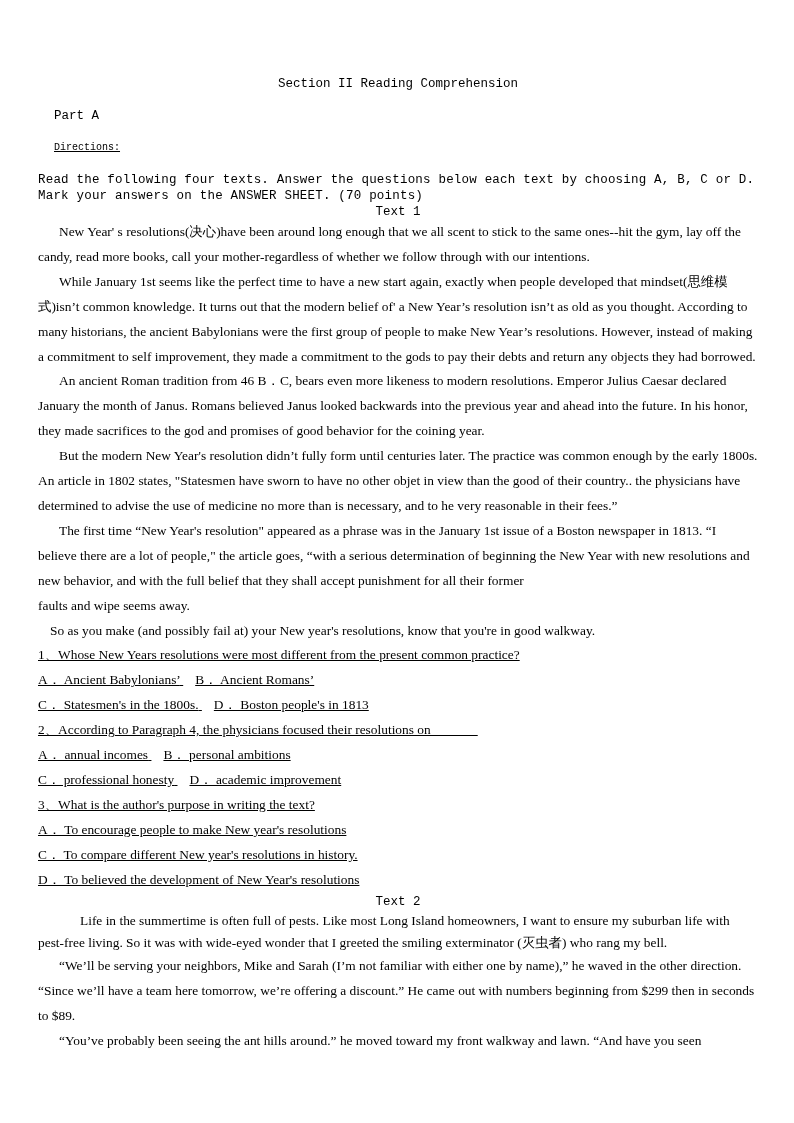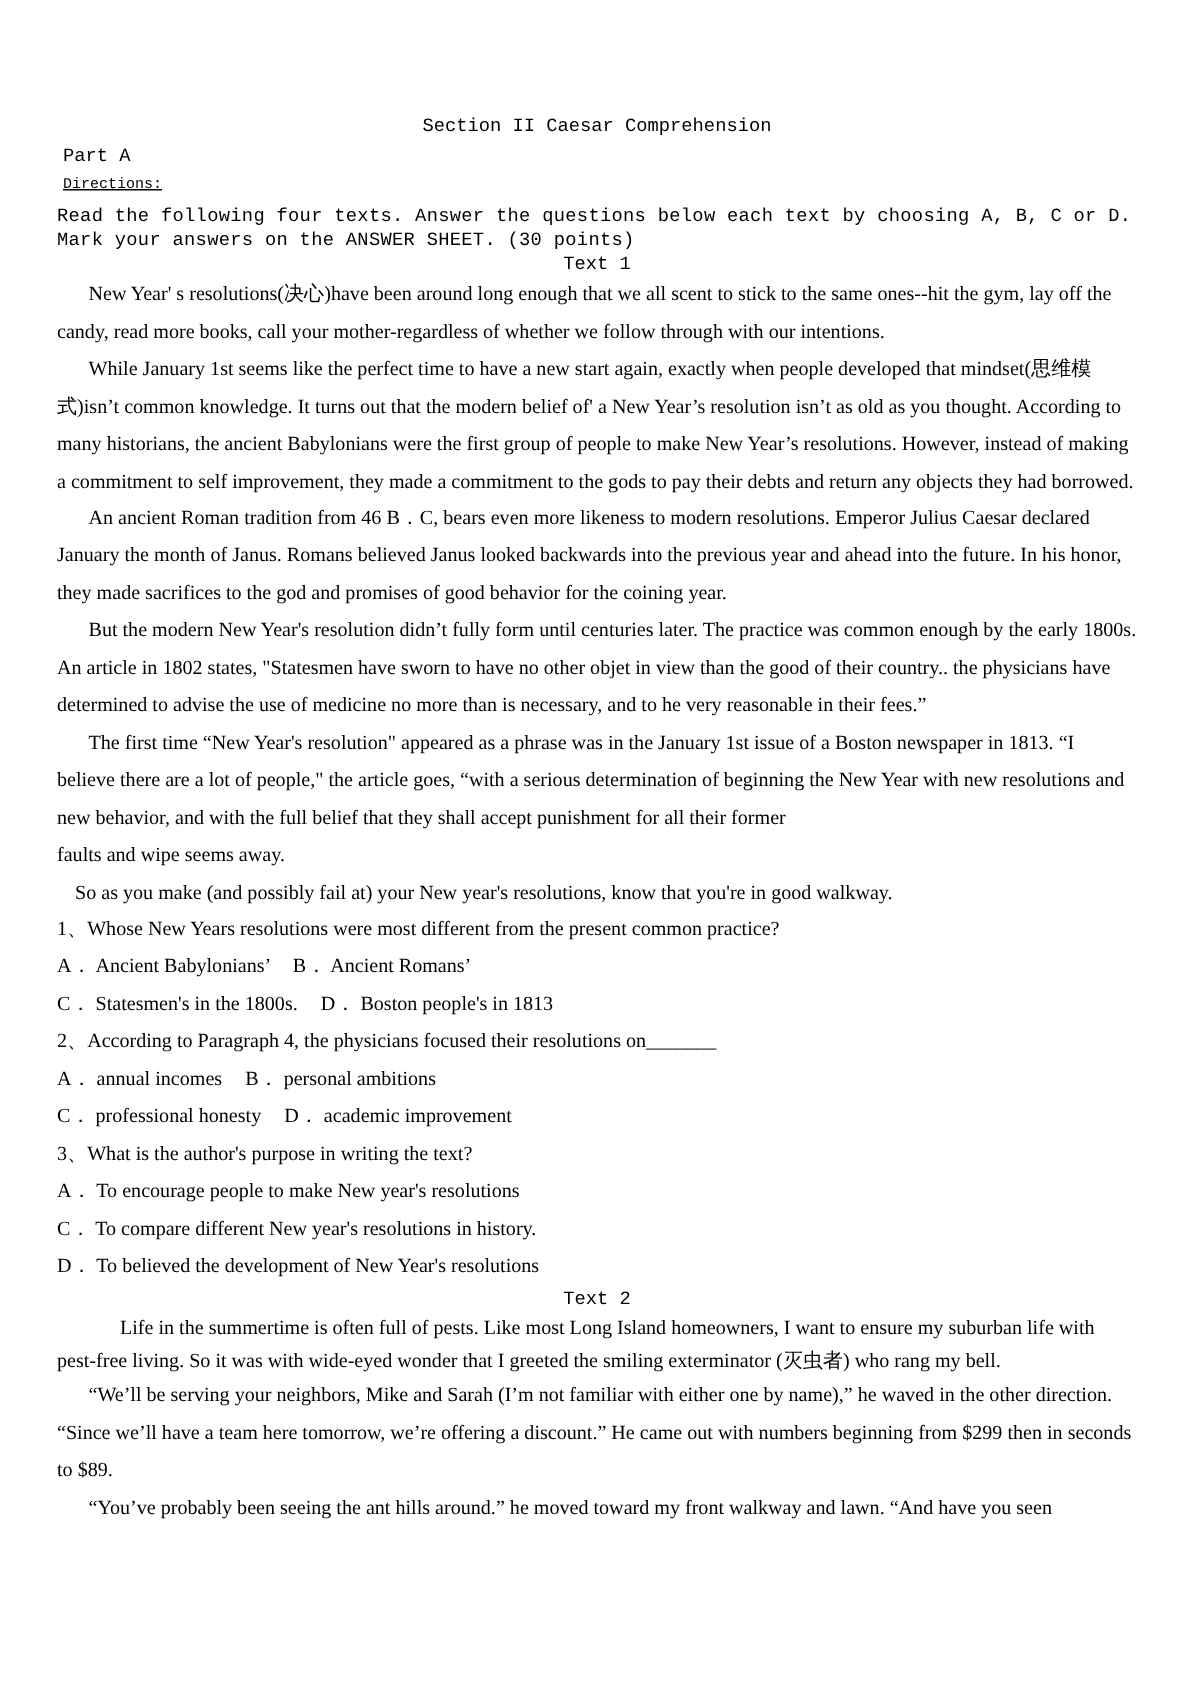--- a/index.html
+++ b/index.html
@@ -2,38 +2,38 @@
 <html><head>
 <meta charset="utf-8">
 <style>
   html, body { margin: 0; padding: 0; background: #ffffff; }
   body { width: 794px; height: 1123px; position: relative; overflow: hidden; color: #000; }
   .page { position: absolute; left: 38px; top: 76px; width: 720px; }
   .mono { font-family: "Liberation Mono", "DejaVu Sans Mono", monospace; font-size: 12.5px; line-height: 16px; }
   .serif { font-family: "Liberation Serif", "DejaVu Serif", serif; font-size: 13.4px; line-height: 24.9px; }
   .center { text-align: center; }
   .section-title { margin: 0; font-weight: normal; }
-  .heading { margin: 4px; font-weight: normal; }
+  .heading { margin: 16px; font-weight: normal; }
   .directions { margin: 0; letter-spacing: 0.2px; }
   .text-title { margin: 0; font-weight: normal; }
   p { margin: 0; }
   .indent { text-indent: 21px; }
   .indent2 { text-indent: 42px; }
   .indent-small { text-indent: 12px; }
-  .q, .opt { margin: 0; }
+  .q, .opt { margin: 0; text-decoration: underline; }
   .opt span + span { margin-left: 12px; }
 </style>
 </head>
 <body>
 
 <div class="page">
-  <h1 class="section-title mono center">Section II Caesar Comprehension</h1>
+  <h1 class="section-title mono center">Section II Reading Comprehension</h1>
   <h2 class="heading mono" style="font-size:12.5px;">Part A</h2>
   <h3 class="heading mono" style="font-size:10px;text-decoration:underline;">Directions:</h3>
-  <p class="directions mono">Read the following four texts. Answer the questions below each text by choosing A, B, C or D. Mark your answers on the ANSWER SHEET. (30 points)</p>
+  <p class="directions mono">Read the following four texts. Answer the questions below each text by choosing A, B, C or D. Mark your answers on the ANSWER SHEET. (70 points)</p>
 
   <h3 class="text-title mono center">Text 1</h3>
 
   <div class="serif">
     <p class="indent">New Year' s resolutions(决心)have been around long enough that we all scent to stick to the same ones--hit the gym, lay off the candy, read more books, call your mother-regardless of whether we follow through with our intentions.</p>
     <p class="indent">While January 1st seems like the perfect time to have a new start again, exactly when people developed that mindset(思维模式)isn’t common knowledge. It turns out that the modern belief of' a New Year’s resolution isn’t as old as you thought. According to many historians, the ancient Babylonians were the first group of people to make New Year’s resolutions. However, instead of making a commitment to self improvement, they made a commitment to the gods to pay their debts and return any objects they had borrowed.</p>
     <p class="indent">An ancient Roman tradition from 46 B．C, bears even more likeness to modern resolutions. Emperor Julius Caesar declared January the month of Janus. Romans believed Janus looked backwards into the previous year and ahead into the future. In his honor, they made sacrifices to the god and promises of good behavior for the coining year.</p>
     <p class="indent">But the modern New Year's resolution didn’t fully form until centuries later. The practice was common enough by the early 1800s. An article in 1802 states, "Statesmen have sworn to have no other objet in view than the good of their country.. the physicians have determined to advise the use of medicine no more than is necessary, and to he very reasonable in their fees.”</p>
     <p class="indent">The first time “New Year's resolution" appeared as a phrase was in the January 1st issue of a Boston newspaper in 1813. “I believe there are a lot of people," the article goes, “with a serious determination of beginning the New Year with new resolutions and new behavior, and with the full belief that they shall accept punishment for all their former</p>
     <p>faults and wipe seems away.</p>

